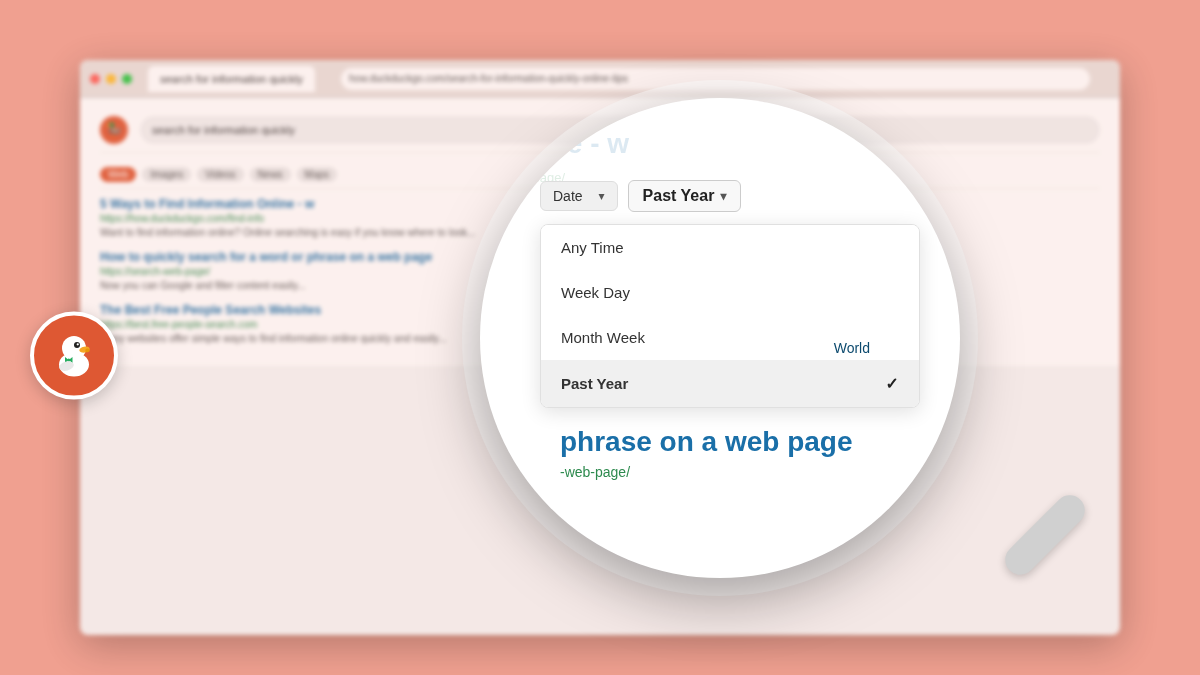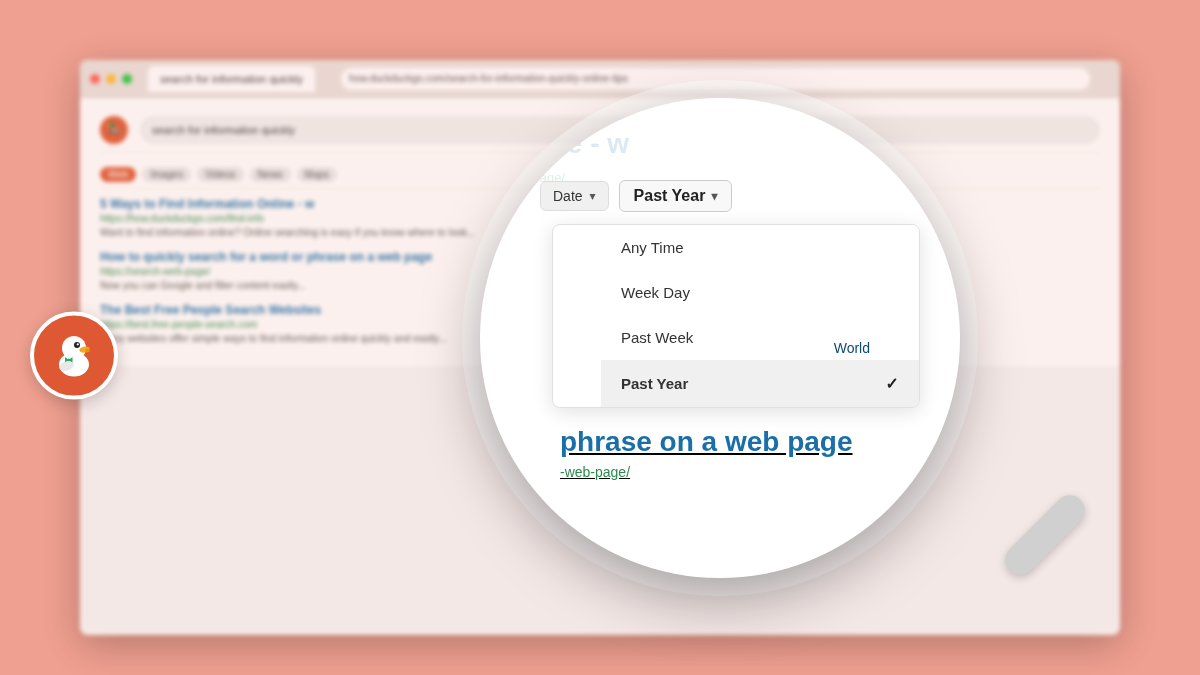--- a/index.html
+++ b/index.html
@@ -187,21 +187,21 @@
       padding-left: 20px;
     }
 
     .filter-btn {
       background: #f0f0f0;
       border: 1px solid #ddd;
       border-radius: 6px;
       padding: 6px 12px;
       font-size: 14px;
       color: #333;
-      display: flex; align-items: center; gap: 7px;
+      display: flex; align-items: center; gap: 16px;
       cursor: pointer;
     }
 
     .selected-btn {
       background: #f8f8f8;
       border: 1px solid #ccc;
       border-radius: 6px;
       padding: 6px 14px;
       font-size: 16px;
       font-weight: 600;
@@ -215,23 +215,22 @@
       color: #555;
     }
 
     
     .dropdown-menu {
       background: #fff;
       border: 1px solid #e0e0e0;
       border-radius: 8px;
       box-shadow: 0 4px 20px rgba(0,0,0,0.12);
       min-width: 280px;
-      margin-left: 32px;
+      margin-left: 20px;
       overflow: hidden;
-      padding-left: 48px;
     }
 
     .dropdown-item {
       padding: 14px 20px;
       font-size: 15px;
       color: #333;
       display: flex;
       align-items: center;
       justify-content: space-between;
       cursor: pointer;
@@ -400,29 +399,29 @@
       </div>
 
       <div class="dropdown-menu">
         <div class="dropdown-item">
           <span>Any Time</span>
         </div>
         <div class="dropdown-item">
           <span>Week Day</span>
         </div>
         <div class="dropdown-item">
-          <span>Past Week</span>
+          <span>Month Week</span>
         </div>
         <div class="dropdown-item active">
           <span>Past Year</span>
           <span class="checkmark">✓</span>
         </div>
       </div>
 
-      <div style="margin-top: 18px; padding-left: 20px; text-decoration: underline;">
+      <div style="margin-top: 18px; padding-left: 20px;">
         <div class="big-text-hint">phrase on a web page</div>
         <div class="big-url-hint">-web-page/</div>
       </div>
 
       <div class="world-label">World</div>
     </div>
   </div>
 </div>
 
 <div class="ddg-icon-overlay">

